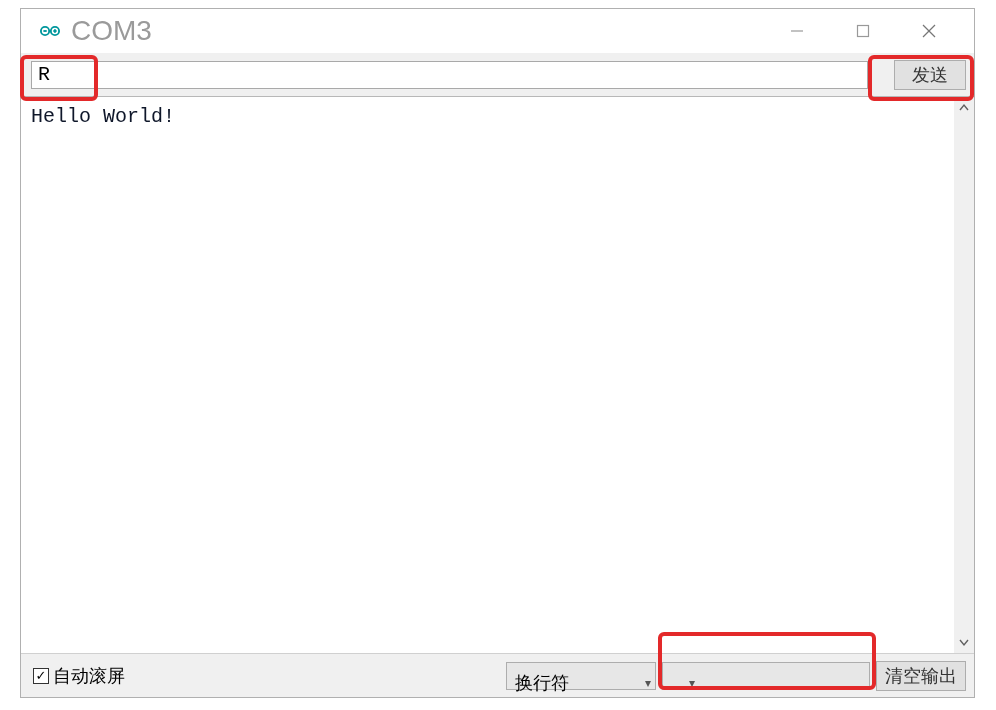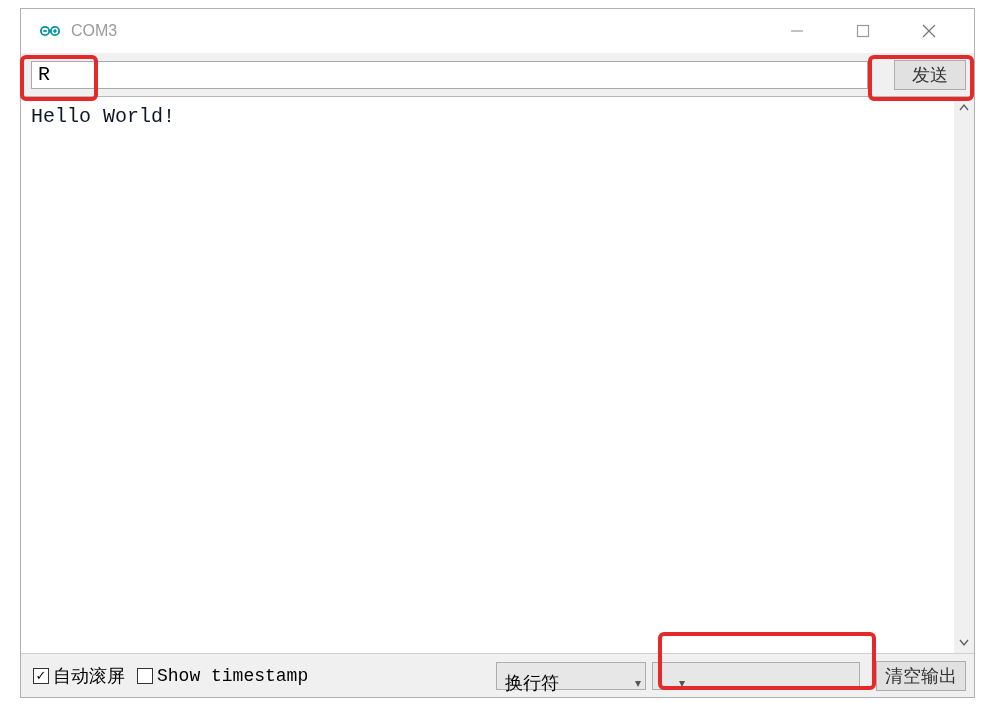--- a/index.html
+++ b/index.html
@@ -33,21 +33,21 @@
     }
     .arduino-icon {
       width: 22px;
       height: 22px;
       margin-left: 12px;
       margin-right: 10px;
       flex: none;
     }
     .titlebar-title {
       color: #9a9a9a;
-      font-size: 16px;
+      font-size: 28px;
       flex: 1;
     }
     .caption-buttons {
       display: flex;
       align-items: center;
       gap: 28px;
       padding-right: 20px;
     }
     .caption-btn {
       width: 38px;
@@ -185,21 +185,20 @@
     .dd-baud .dd-text { font-family: "Consolas","Courier New",monospace; }
     .clear-btn {
       height: 30px;
       padding: 0 8px;
       background: #e1e1e1;
       border: 1px solid #adadad;
       font-family: inherit;
       font-size: 18px;
       color: #333;
       cursor: pointer;
-      margin-left: 10px;
     }
 
     
     .hl {
       position: absolute;
       border: 4px solid #e3292a;
       border-radius: 6px;
       pointer-events: none;
       z-index: 50;
     }
@@ -265,24 +264,20 @@
           </svg>
       </div>
     </div>
   </div>
 
   <div class="bottom-bar">
     <label class="cb-wrap">
       <span class="cb checked"></span>
       <span>自动滚屏</span>
     </label>
-    <label class="cb-wrap" style="margin-left:6px;">
-      <span class="cb"></span>
-      <span class="timestamp-label">Show timestamp</span>
-    </label>
     <div class="spacer"></div>
     <div class="dropdown dd-newline">
       <span class="dd-text">换行符</span>
       <span class="dd-arrow">▾</span>
     </div>
     <div class="dropdown dd-baud">
       <span class="dd-arrow">▾</span>
     </div>
     <button class="clear-btn">清空输出</button>
   </div>

